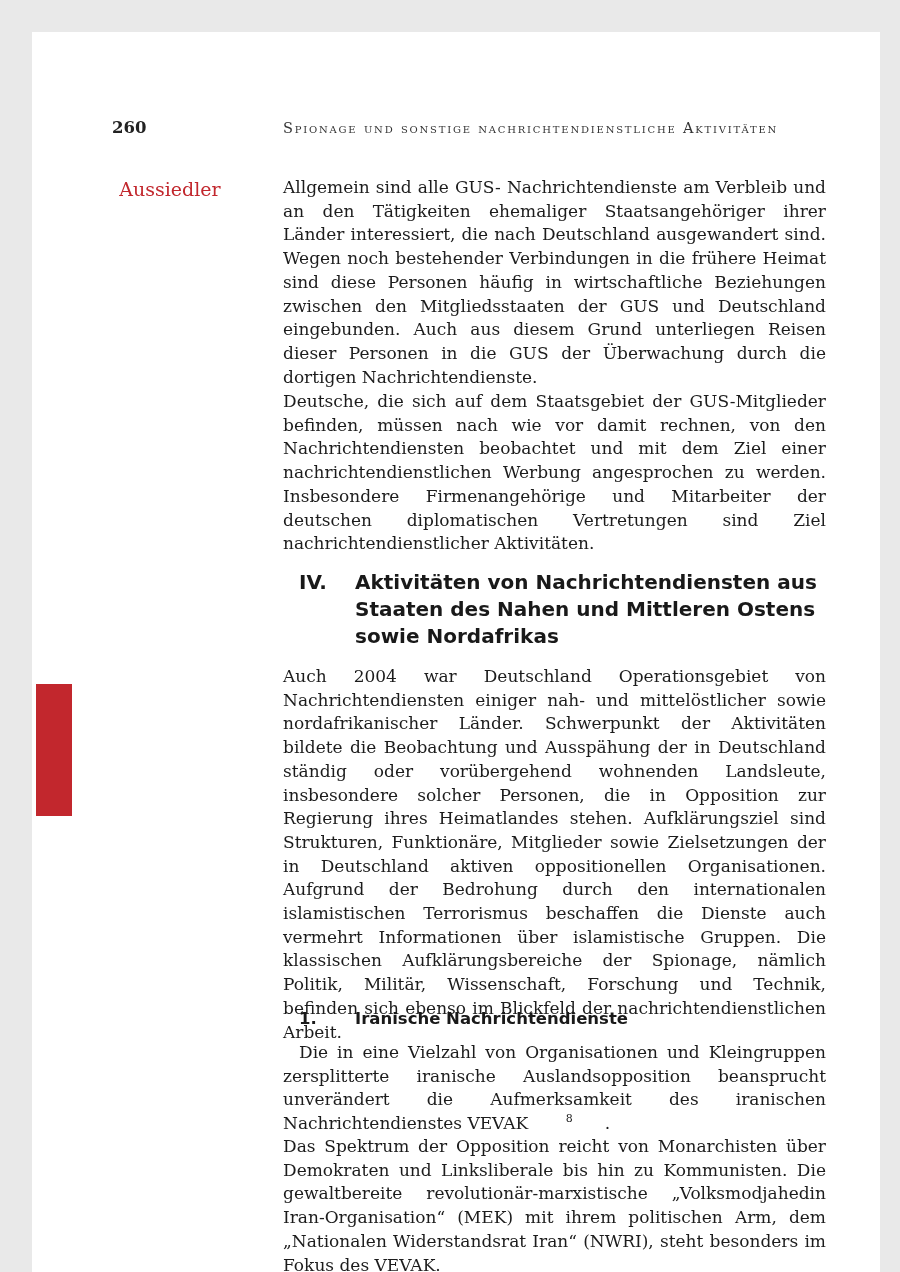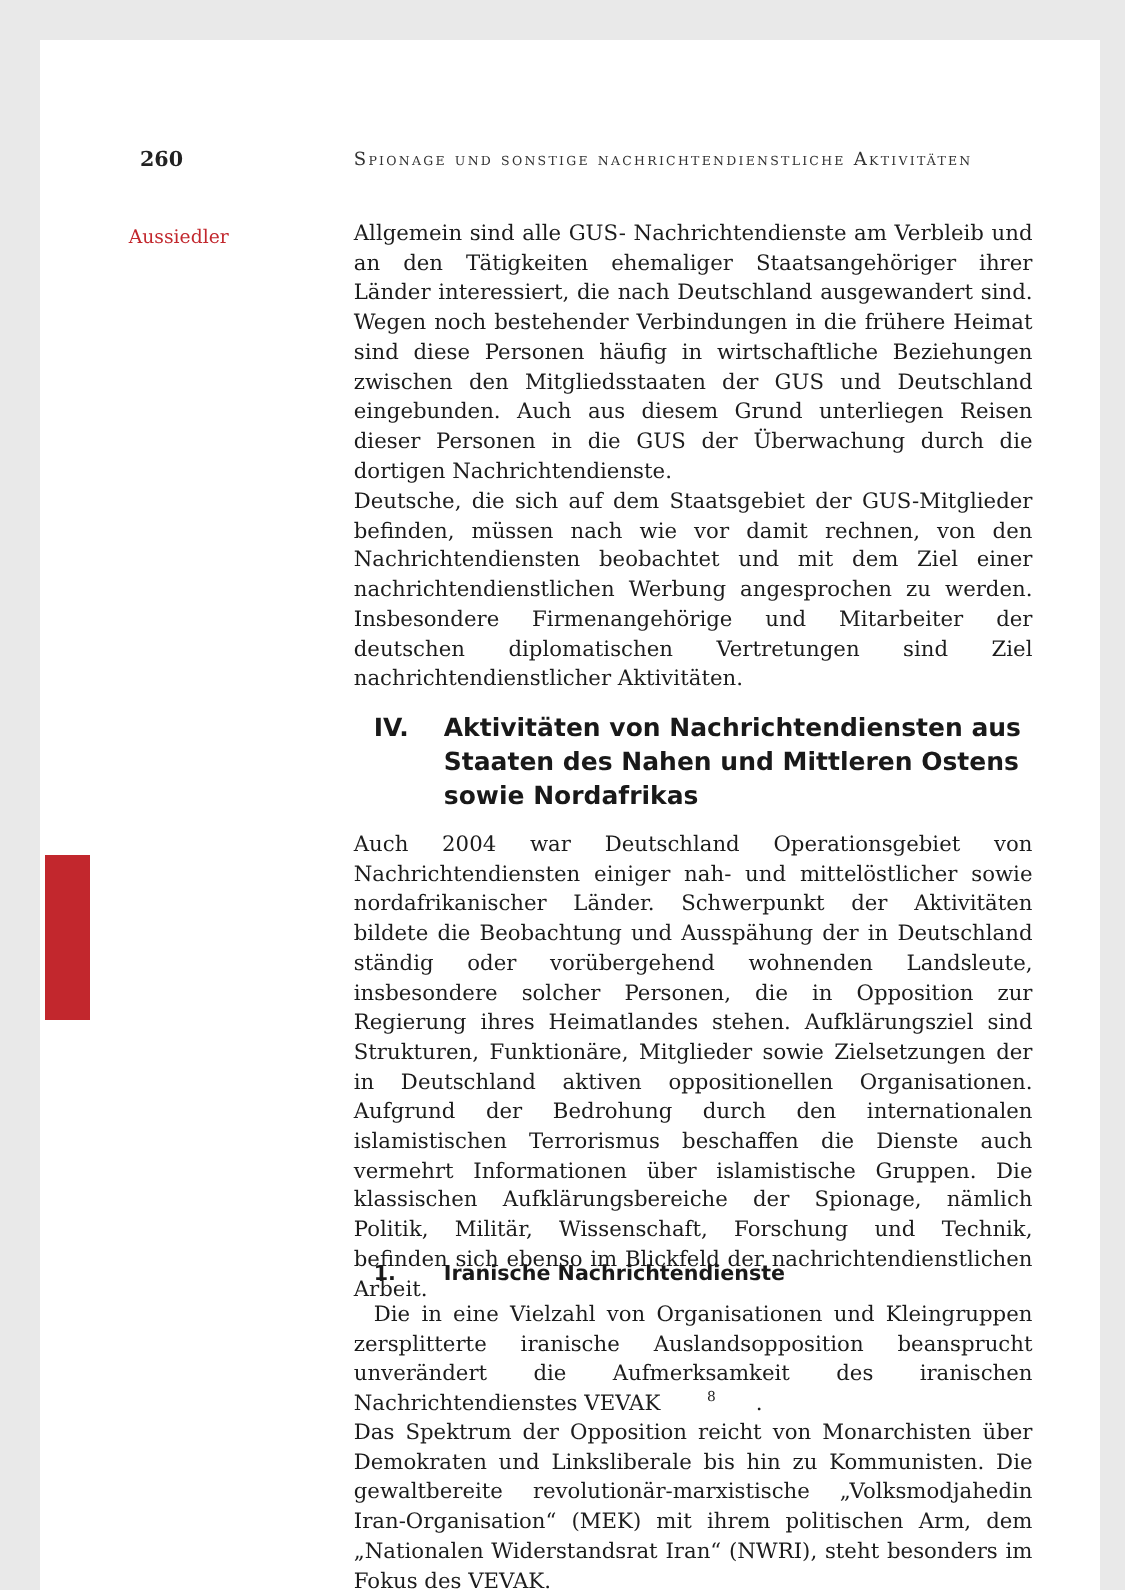--- a/index.html
+++ b/index.html
@@ -42,23 +42,23 @@
     left: 235px;
     width: 567px;
     font-size: 17px;
     line-height: 23.7px;
     text-align: justify;
   }
   .margin-note {
     position: absolute;
     left: 55px;
     width: 158px;
-    text-align: left;
+    text-align: center;
     color: var(--accent-red);
-    font-size: 15px;
+    font-size: 19px;
     line-height: 19.5px;
   }
   .heading-main {
     position: absolute;
     left: 235px;
     width: 575px;
     display: flex;
     font-family: "DejaVu Sans", sans-serif;
     font-weight: bold;
     font-size: 20px;

